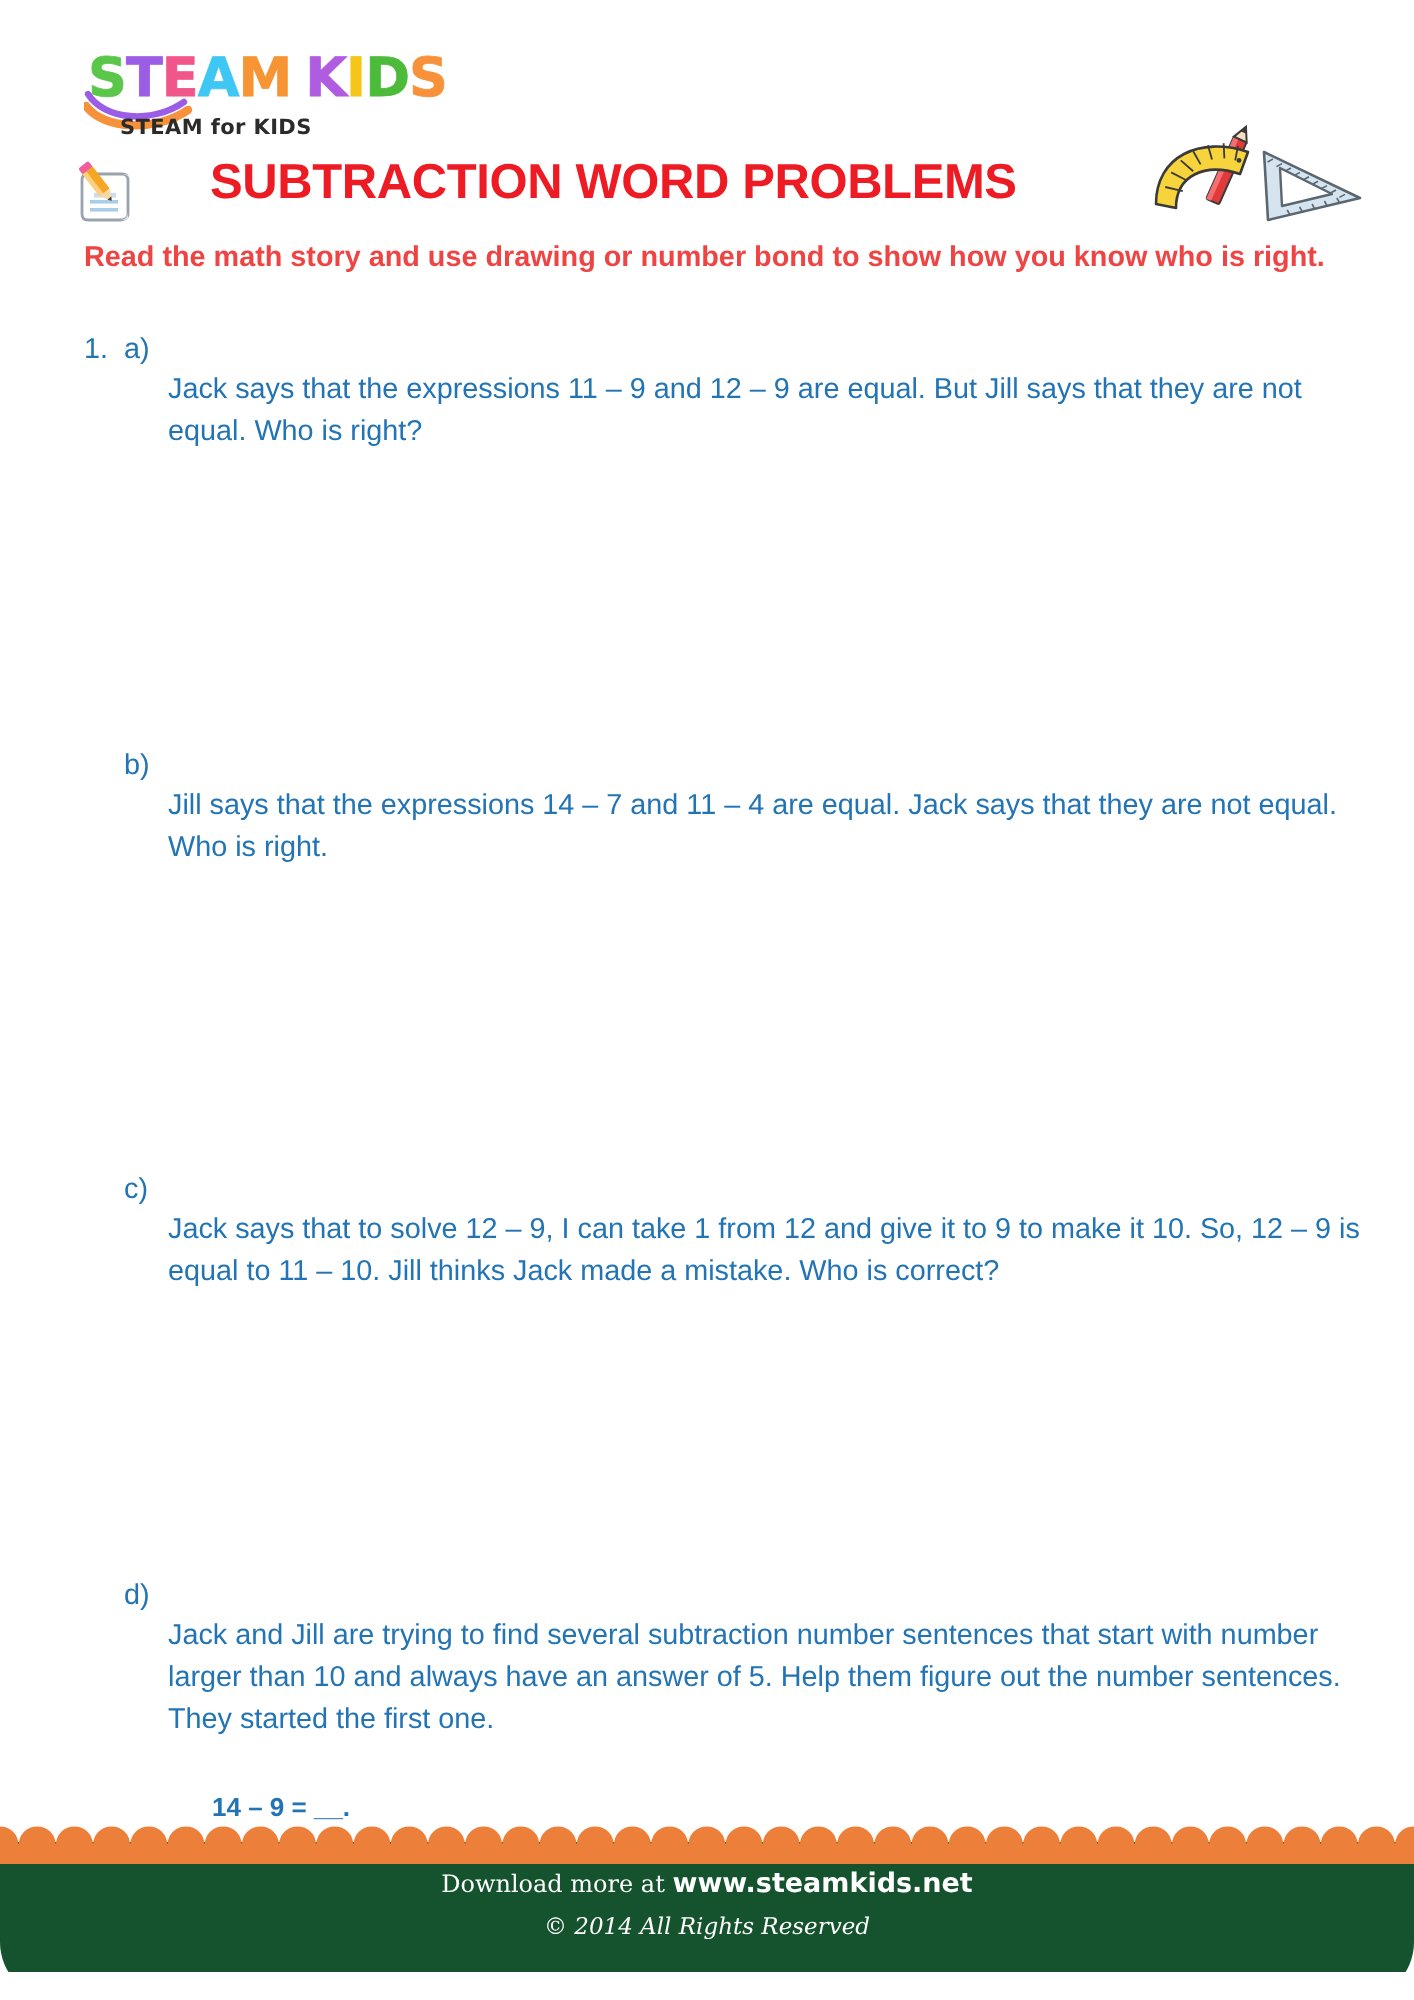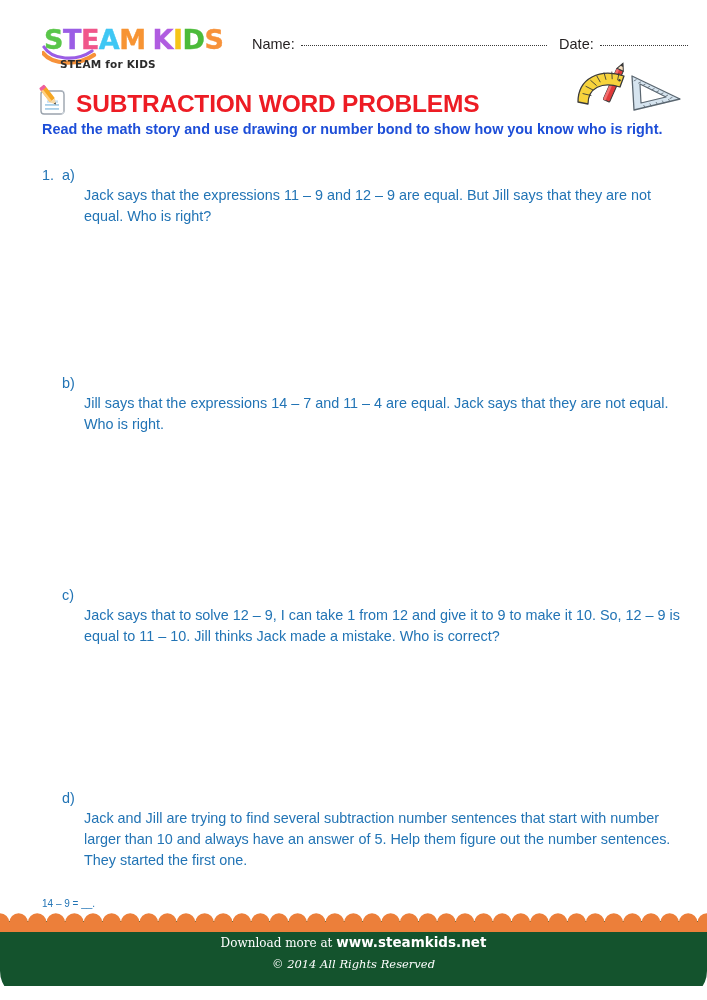--- a/index.html
+++ b/index.html
@@ -95,21 +95,22 @@
   .nd-rule.date { width: 96px; }
   .nd-label.date { margin-left: 8px; }
 
   
   .title-row {
     position: absolute;
     left: 36px;
     top: 78px;
     height: 40px;
     display: flex;
-    align-items: flex-end;
+    align-items: flex-start;
+    gap: 29px;
   }
   .title-icon {
     width: 34px;
     height: 36px;
     margin-right: 6px;
     flex: 0 0 auto;
   }
   .title-text {
     font-family: "Liberation Sans", sans-serif;
     font-weight: bold;
@@ -129,21 +130,21 @@
 
   
   .instructions {
     position: absolute;
     left: 42px;
     top: 120px;
     width: 625px;
     font-size: 14.4px;
     font-weight: bold;
     line-height: 19px;
-    color: #1d4ed8;
+    color: #ef4444;
   }
 
   .qblock {
     position: absolute;
     font-size: 14.4px;
     line-height: 21px;
     color: #2274b5;
   }
   .qrow {
     display: flex;
@@ -162,22 +163,24 @@
     margin-top: 20px;
   }
 
   #q-a { left: 42px; top: 165px; width: 640px; }
   #q-b { left: 42px; top: 373px; width: 640px; }
   #q-c { left: 42px; top: 585px; width: 645px; }
   #q-d { left: 42px; top: 788px; width: 640px; }
 
   .numsentence {
     margin-top: 22px;
-    font-size: 10px;
+    margin-left: 64px;
+    font-size: 13px;
     color: #2274b5;
+    font-weight: bold;
   }
 
   
   .footer {
     position: absolute;
     left: 0;
     bottom: 14px;
     width: 707px;
     height: 65px;
     background: #14532d;
@@ -228,26 +231,20 @@
 
     <div class="logo">
       <svg class="logo-swoosh" viewBox="0 0 60 22">
         <path d="M2,4 C10,17 34,19 50,8" fill="none" stroke="#9b5de5" stroke-width="3.2" stroke-linecap="round"></path>
         <path d="M1,10 C10,22 36,23 52,12" fill="none" stroke="#f7923a" stroke-width="4.2" stroke-linecap="round"></path>
       </svg>
       <div class="logo-word" id="logo-word"><span style="color: rgb(90, 198, 74);">S</span><span style="color: rgb(155, 93, 229);">T</span><span style="color: rgb(240, 86, 138);">E</span><span style="color: rgb(63, 199, 244);">A</span><span style="color: rgb(247, 148, 51);">M</span><span class="logo-space">&nbsp;</span><span style="color: rgb(176, 92, 224);">K</span><span style="color: rgb(245, 197, 24);">I</span><span style="color: rgb(76, 187, 58);">D</span><span style="color: rgb(247, 146, 58);">S</span></div>
       <div class="logo-tag">STEAM for KIDS</div>
     </div>
 
-    <div class="namedate">
-      <span class="nd-label">Name:</span>
-      <span class="nd-rule name"></span>
-      <span class="nd-label date">Date:</span>
-      <span class="nd-rule date"></span>
-    </div>
   </div>
 
   <div class="title-row">
     <svg class="title-icon" viewBox="0 0 34 36">
       <path d="M8,9 L25,9 C27,9 28,10 28,12 L28,29 C28,31 26,32 24,32 L8,32 C6,32 5,31 5,29 L5,12 C5,10 6,9 8,9 Z" fill="#ffffff" stroke="#9aa3ad" stroke-width="1.4"></path>
       <path d="M25,9 C28,9 29,11 29,13 L29,11 C29,9.5 27.6,9 25,9 Z" fill="#e8edf2"></path>
       <path d="M24,32 C27,32 28,30 28,28 L28,31 C28,32 26,32 24,32 Z" fill="#dde4ea"></path>
       <rect x="9" y="22" width="14" height="1.8" fill="#a9cfe8"></rect>
       <rect x="9" y="26" width="14" height="1.8" fill="#a9cfe8"></rect>
       <rect x="11" y="18.4" width="11" height="2.4" fill="#c9dff0"></rect>

